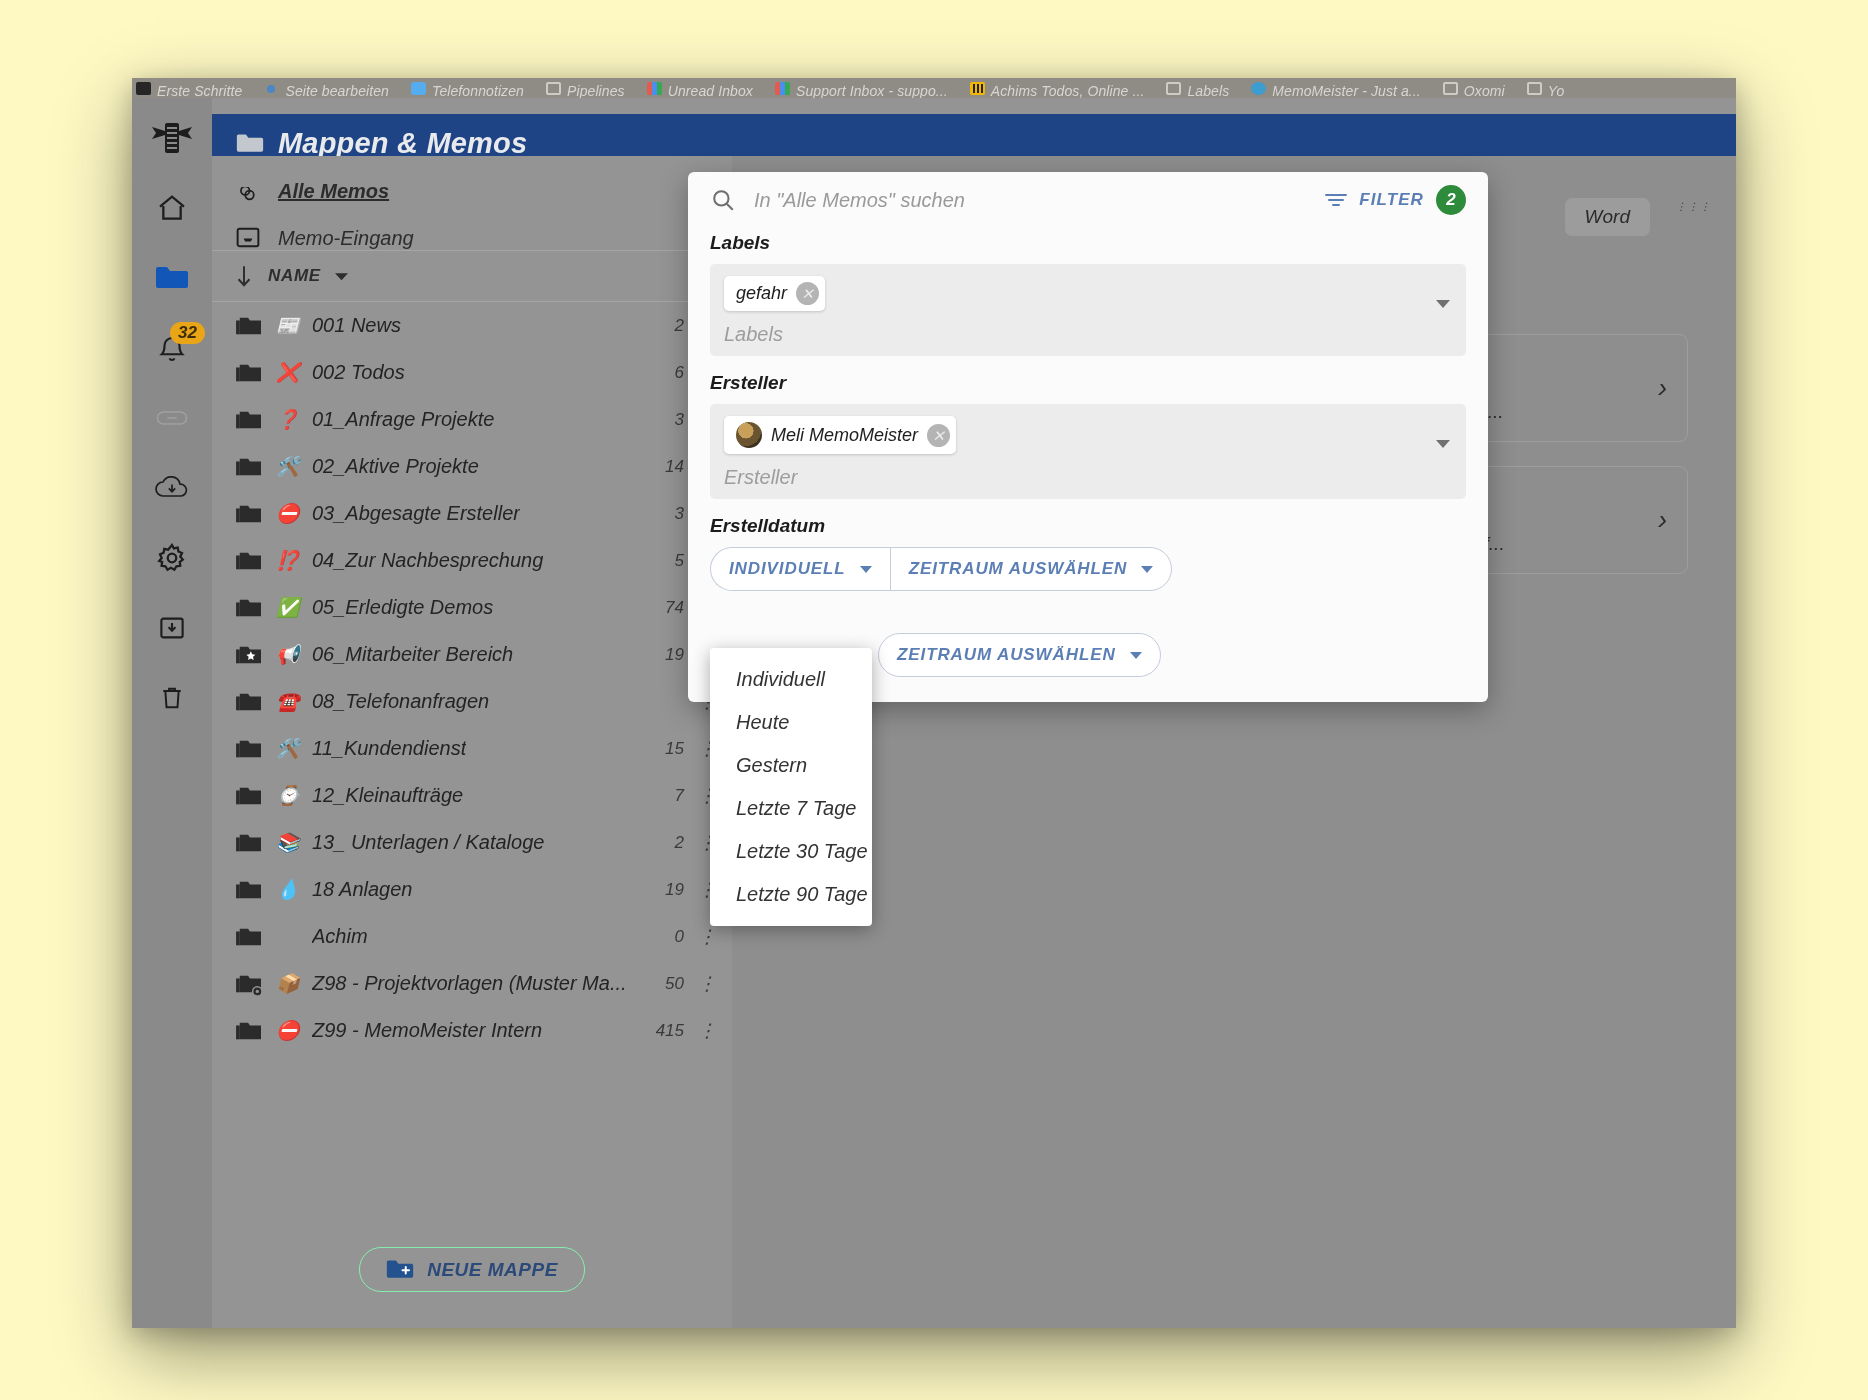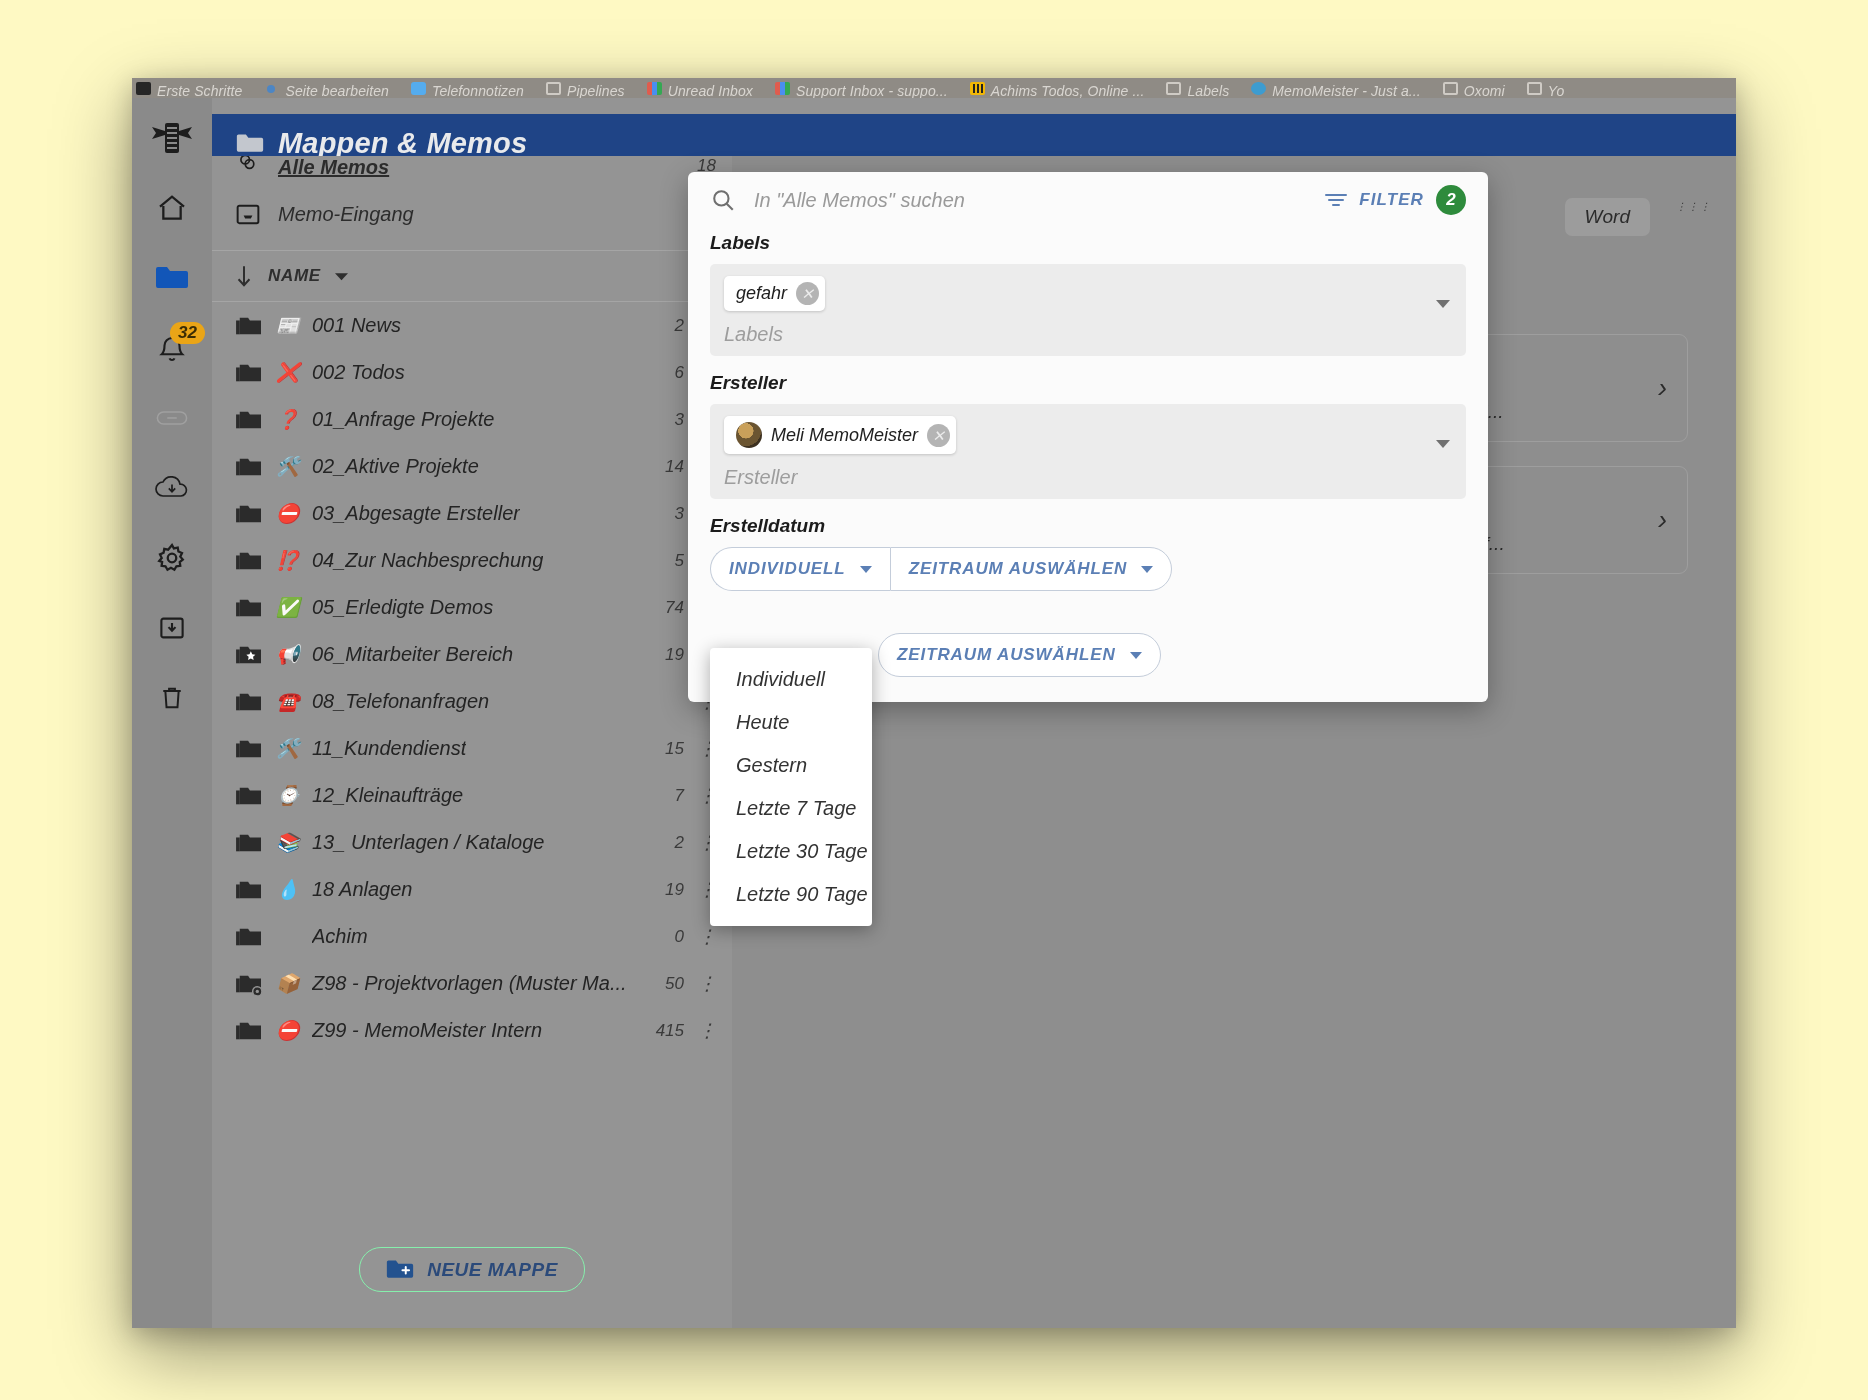--- a/index.html
+++ b/index.html
@@ -94,21 +94,21 @@
     color: #e9eaec; font-size: 29px; font-weight: 700; letter-spacing: .2px;
   }
 
   
   #folder-col {
     position: absolute; left: 0; top: 58px;
     width: 520px; height: calc(100% - 58px);
     background: #949494;
   }
   .nav-row {
-    display: flex; align-items: flex-start;
+    display: flex; align-items: flex-end;
     height: 47px; padding: 0 16px 0 22px;
     gap: 16px;
   }
   .nav-row .nav-label { font-size: 20px; color: #2c2c2c; }
   .nav-row .nav-label.active { font-weight: 700; text-decoration: underline; }
   .nav-row .nav-count { margin-left: auto; font-size: 17px; color: #3a3a3a; }
   .divider { height: 1px; background: #a5a5a5; }
 
   .sort-row {
     display: flex; align-items: center; gap: 14px;

